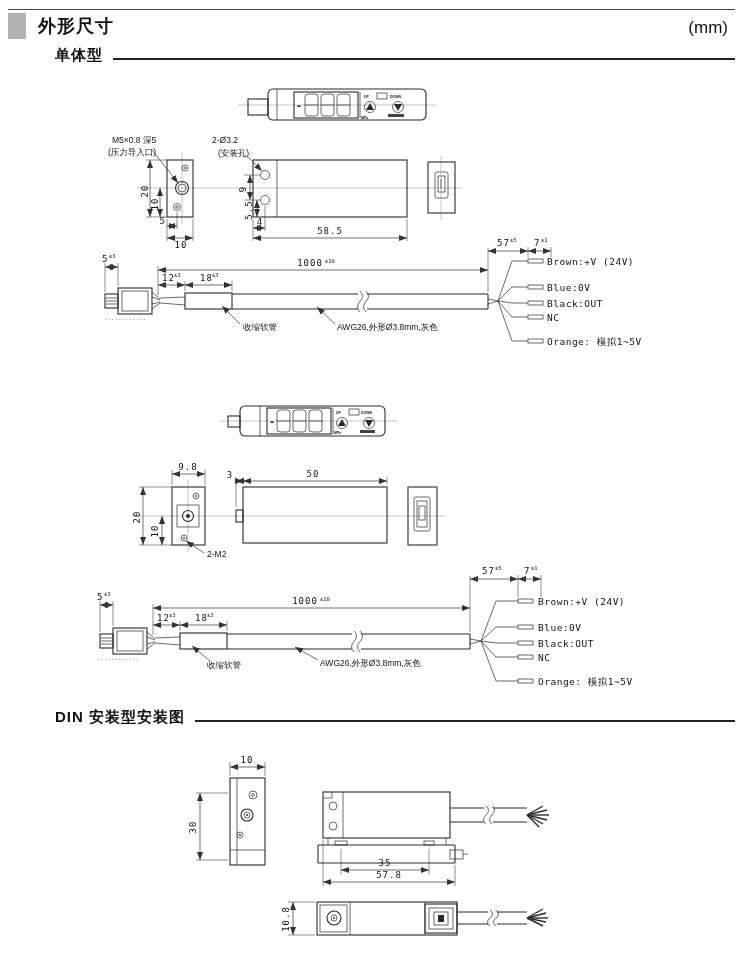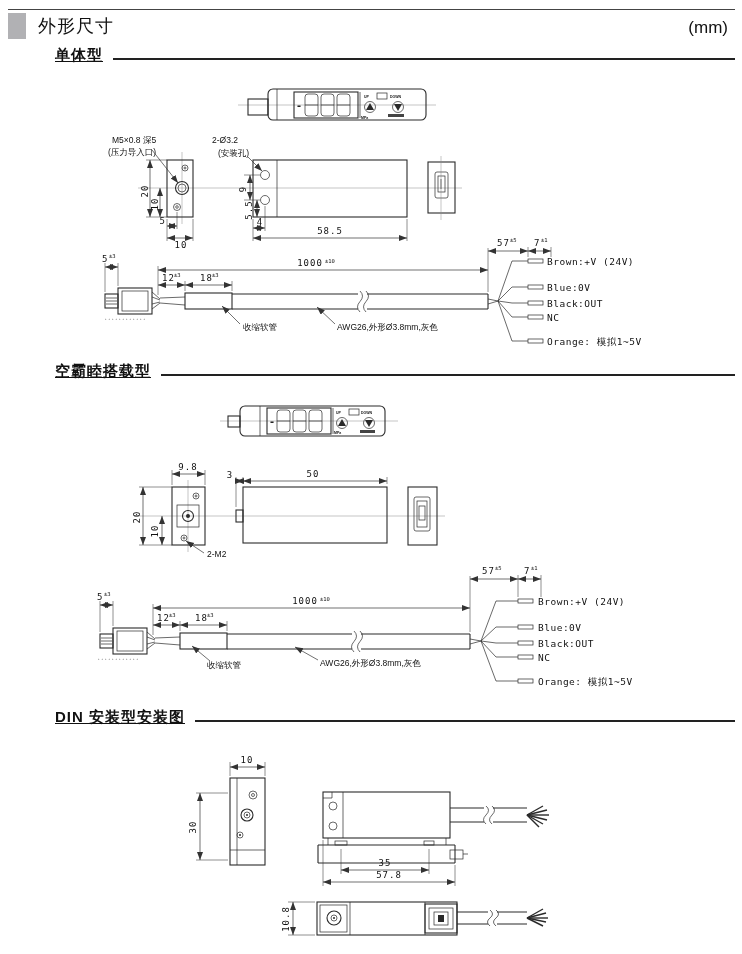--- a/index.html
+++ b/index.html
@@ -1,23 +1,23 @@
 <!DOCTYPE html>
 <html><head>
 <meta charset="utf-8">
 <style>
   html,body{margin:0;padding:0;background:#fff;}
   .page{position:relative;width:742px;height:954px;background:#fff;overflow:hidden;
         font-family:"Liberation Sans",sans-serif;color:#111;}
   .top-rule{position:absolute;left:8px;top:9px;width:727px;height:1px;background:#444;}
   .hdr-square{position:absolute;left:8px;top:13px;width:18px;height:26px;background:#b1b1b4;}
-  .page-title{position:absolute;left:38px;top:14px;font-size:18px;font-weight:normal;letter-spacing:1px;}
+  .page-title{position:absolute;left:38px;top:14px;font-size:18px;font-weight:bold;letter-spacing:1px;}
   .unit-label{position:absolute;right:14px;top:18px;font-size:17px;}
   .sec{position:absolute;display:flex;align-items:center;}
-  .sec .t{font-size:15px;font-weight:bold;letter-spacing:1px;white-space:nowrap;text-decoration:underline;}
+  .sec .t{font-size:15px;font-weight:bold;letter-spacing:1px;white-space:nowrap;}
   .sec .rule{flex:1;height:2px;background:#222;margin-left:10px;margin-top:6px;}
   #sec1{left:55px;top:46px;width:680px;}
   #sec2{left:55px;top:362px;width:680px;}
   #sec3{left:55px;top:708px;width:680px;text-align:right;}
   svg{position:absolute;left:0;top:0;}
   .ln{fill:none;stroke:#2a2a2a;stroke-width:1.1;}
   .lnt{fill:none;stroke:#2a2a2a;stroke-width:.7;}
   .fil{fill:#2a2a2a;stroke:none;}
   .cl{fill:none;stroke:#888;stroke-width:.5;}
   .dimln{fill:none;stroke:#333;stroke-width:.7;}
@@ -39,24 +39,20 @@
 
 <div class="page">
 
   <div class="top-rule"></div>
   <div class="hdr-square"></div>
   <div class="page-title">外形尺寸</div>
   <div class="unit-label">(mm)</div>
 
   <div class="sec" id="sec1">
     <span class="t">单体型</span>
-    <span class="rule"></span>
-  </div>
-  <div class="sec" id="sec2">
-    <span class="t">空霸睦搭载型</span>
     <span class="rule"></span>
   </div>
   <div class="sec" id="sec3">
     <span class="t">DIN 安装型安装图</span>
     <span class="rule"></span>
   </div>
 
   <svg width="742" height="954" viewBox="0 0 742 954">
     <defs>
       <marker id="ar" markerWidth="9" markerHeight="8" refX="8" refY="3" orient="auto-start-reverse" markerUnits="userSpaceOnUse">

